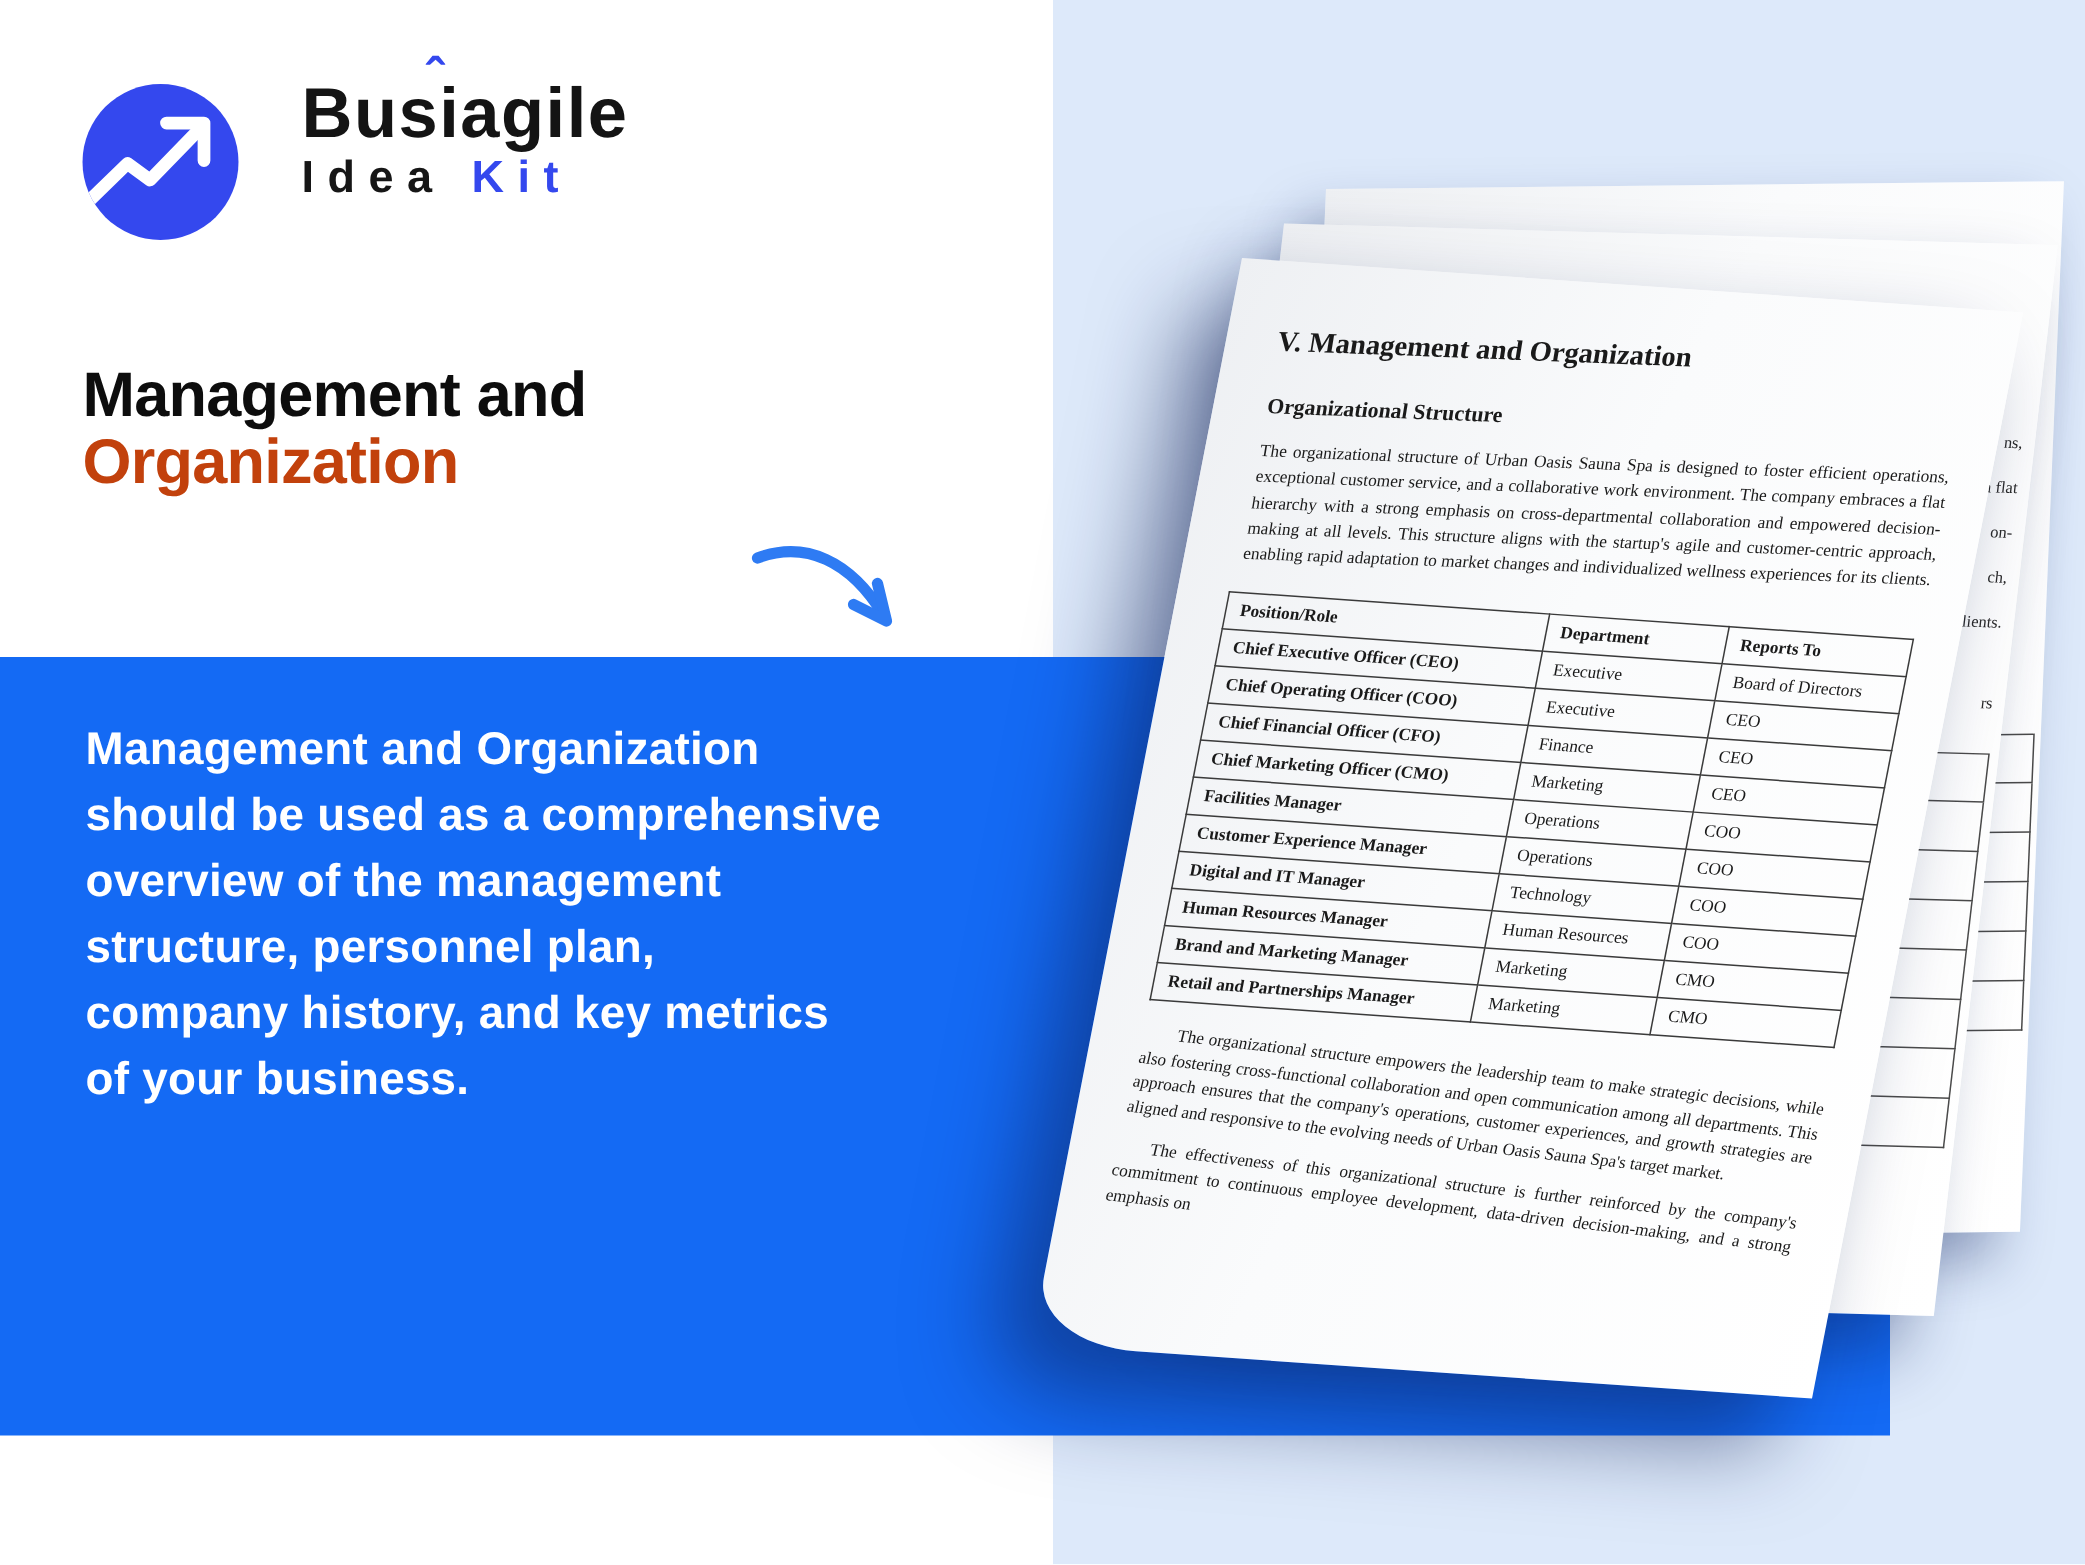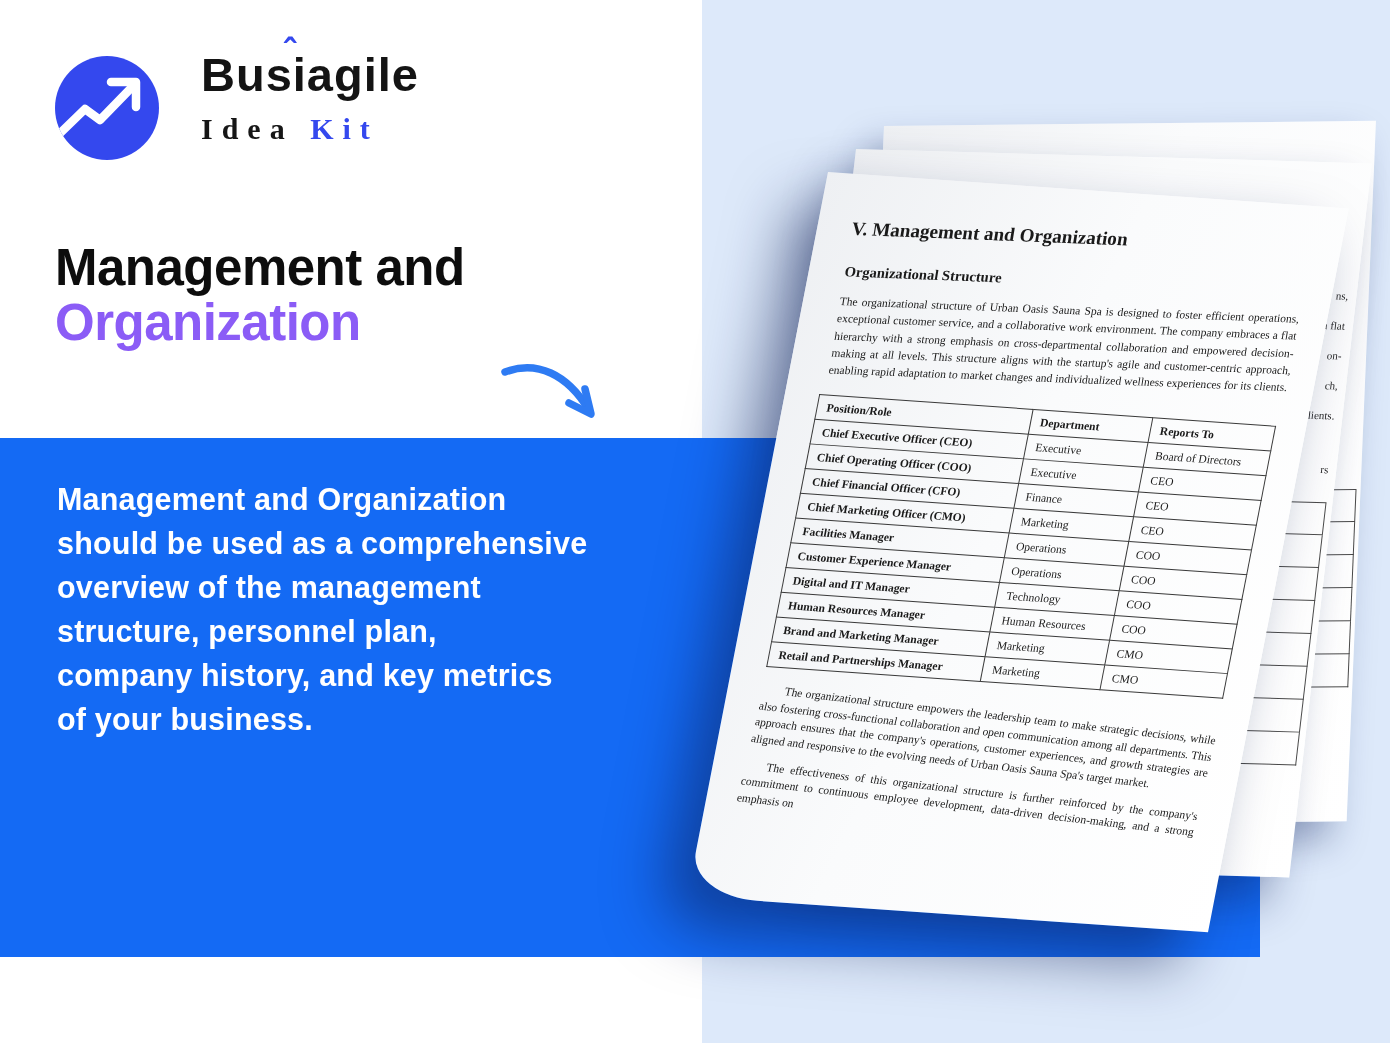--- a/index.html
+++ b/index.html
@@ -38,33 +38,33 @@
   .brand-line1 {
     font-size:47px; font-weight:800; color:#141414; letter-spacing:1px;
     line-height:1.05;
   }
   .accent-i { position:relative; display:inline-block; }
   .circumflex {
     position:absolute; left:-9px; top:-17px;
     color:#3448ee; font-size:36px; font-weight:800;
   }
   .brand-line2 {
-    margin-top:13px;
-    font-family:Liberation Serif, serif;
+    margin-top:3px;
+    font-family:Liberation Sans, sans-serif;
     font-size:30px; font-weight:700; letter-spacing:9px; color:#161616;
   }
   .brand-kit { color:#3448ee; }
 
   
   .hero-title {
     position:absolute; left:55px; top:240px;
-    font-size:51px; font-weight:800; line-height:1.08; letter-spacing:-0.5px;
+    font-size:42px; font-weight:800; line-height:1.08; letter-spacing:-0.5px;
     color:#0d0d0d;
   }
-  .hero-title .line2 { color:#8b5cf6; }
+  .hero-title .line2 { color:#c2410c; }
 
   .swoosh { position:absolute; left:495px; top:356px; }
 
   
   .page {
     position:absolute; transform-origin:top left;
     background:linear-gradient(105deg,#eef0f3 0%,#fafbfc 45%,#ffffff 100%);
   }
   .page-back {
     left:884px; top:126px; width:492px; height:700px;

